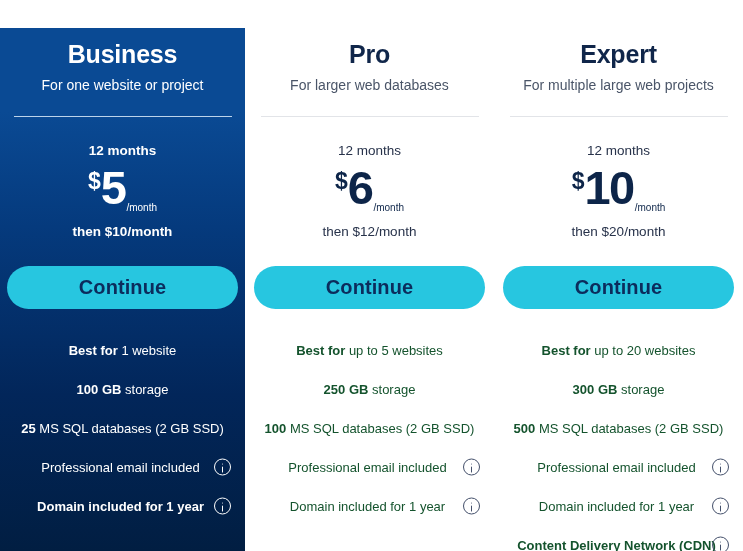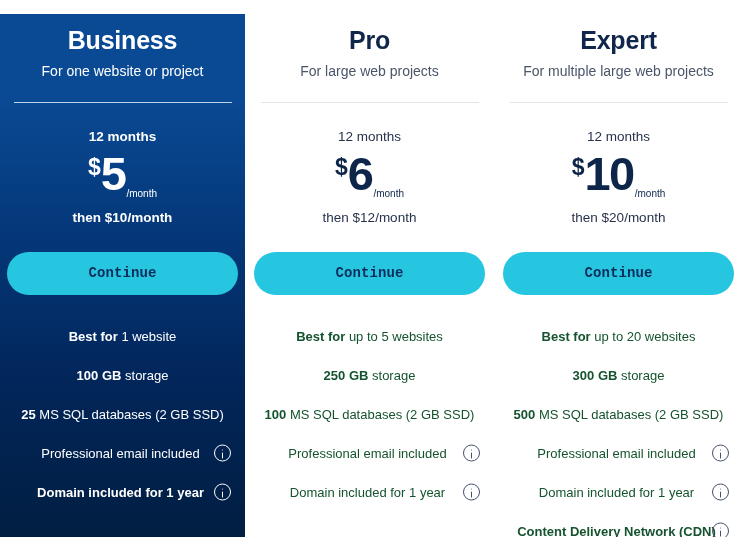--- a/index.html
+++ b/index.html
@@ -10,21 +10,21 @@
     overflow: hidden;
     background: #ffffff;
     font-family: "Liberation Sans", sans-serif;
   }
 
   #pricing-table {
     display: flex;
     width: 743px;
     height: 551px;
     background: #ffffff;
-    align-items: center;
+    align-items: flex-end;
   }
 
   .plan-card {
     position: relative;
     height: 523px;
     display: flex;
     flex-direction: column;
     align-items: center;
     background: #ffffff;
     overflow: hidden;
@@ -125,22 +125,22 @@
     justify-content: center;
     margin-top: 26px;
   }
   .continue-button {
     width: 231px;
     height: 43px;
     border: none;
     border-radius: 22px;
     background: #27c6e0;
     color: #0c2c5c;
-    font-family: Liberation Mono, monospace;
-    font-size: 14px;
+    font-family: Liberation Sans, sans-serif;
+    font-size: 20px;
     font-weight: bold;
     cursor: pointer;
     letter-spacing: 0.1px;
   }
   .expert .continue-button, .pro .continue-button { width: 231px; }
 
   
   .features {
     width: 100%;
     margin-top: 22px;
@@ -241,21 +241,21 @@
           <span class="info-icon">
             <span class="dot"></span>
             <span class="stem"></span>
           </span>
         </div>
       </div>
     </div>
     <div class="plan-card pro">
       <div class="card-header">
         <div class="plan-title">Pro</div>
-        <div class="plan-subtitle">For large web projects</div>
+        <div class="plan-subtitle">For larger web databases</div>
         <div class="header-divider"></div>
       </div>
       <div class="price-block">
         <div class="term">12 months</div>
         <div class="price-row">
           <span class="currency">$</span>
           <span class="amount">6</span>
           <span class="per">/month</span>
         </div>
         <div class="then-price">then $12/month</div>

